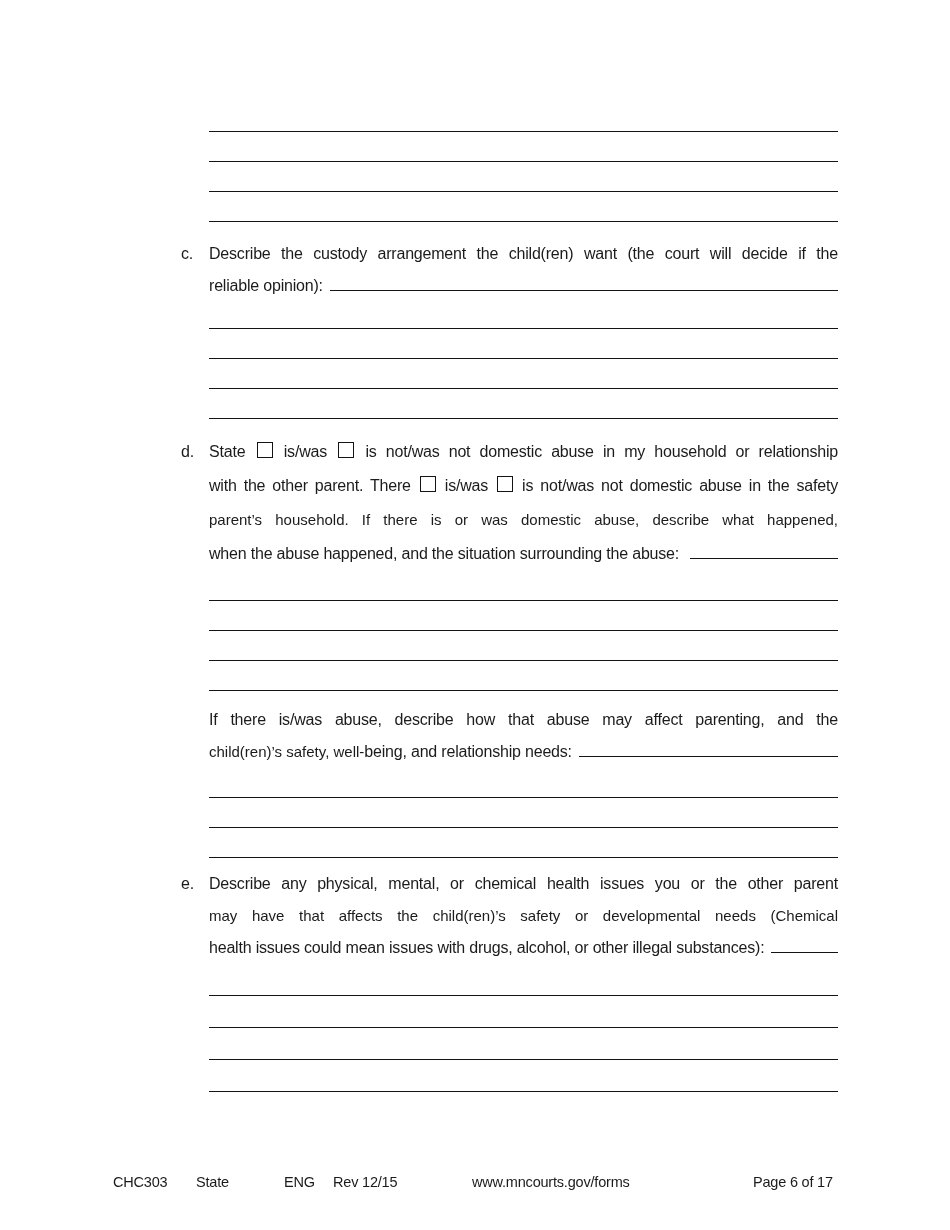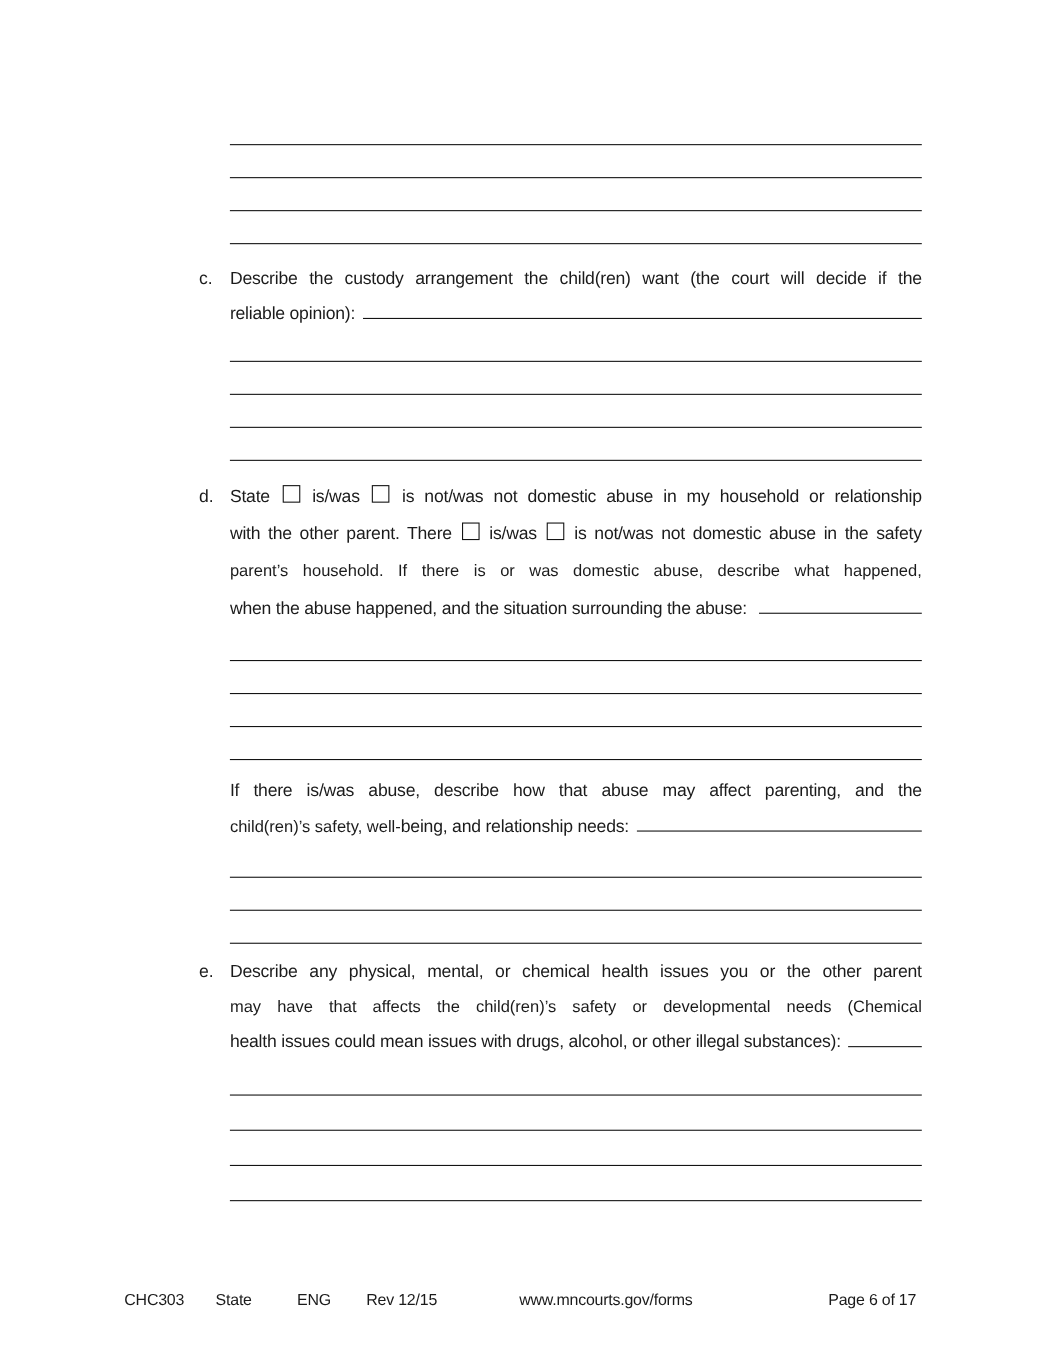--- a/index.html
+++ b/index.html
@@ -39,21 +39,21 @@
   .block-3 .fline{height:34px;line-height:34px;}
   .block-3 .letter{line-height:34px;}
   .block-5{margin-top:13px;}
   .block-7{margin-top:10px;}
   .block-8 .ruled-line{height:31px;}
   
   .footer{position:absolute;left:0;top:1154px;width:950px;height:24px;font-size:14.5px;letter-spacing:-0.2px;margin-top:20px;}
   .footer span{position:absolute;white-space:nowrap;}
   .f-code{left:113px;}
   .f-state{left:196px;}
-  .f-lang{left:270px;text-align:center;}
+  .f-lang{left:284px;text-align:center;}
   .f-rev{left:333px;}
   .f-site{left:472px;}
   .f-page{left:753px;}
 </style>
 </head>
 <body>
 
 <div class="page">
   <div class="form-body">
       <div class="block block-0">

